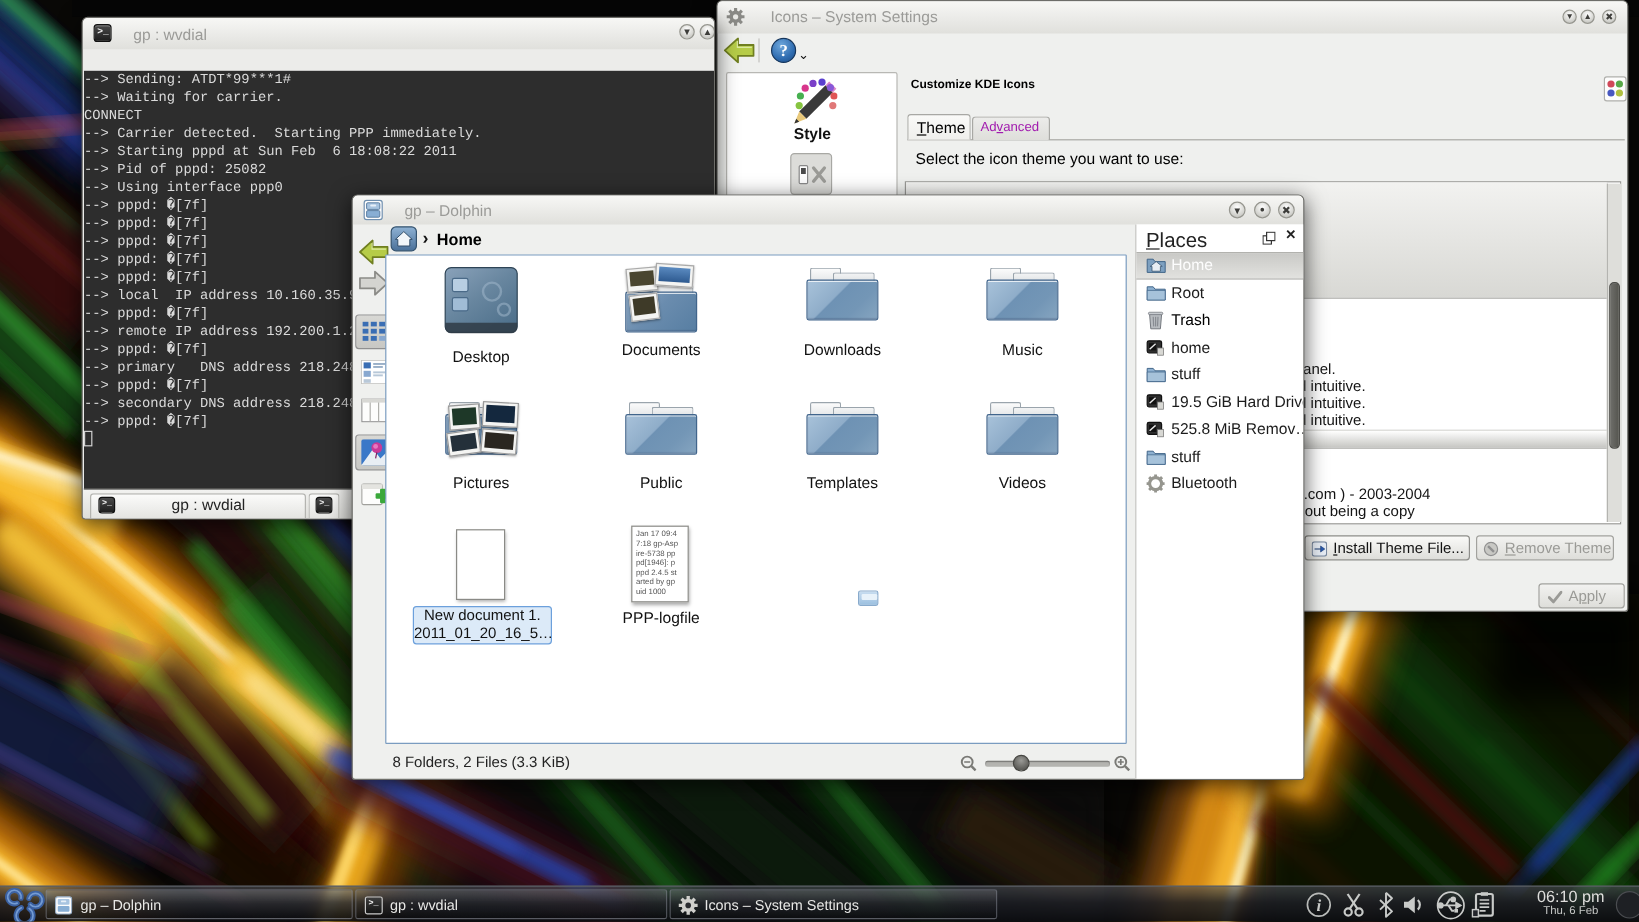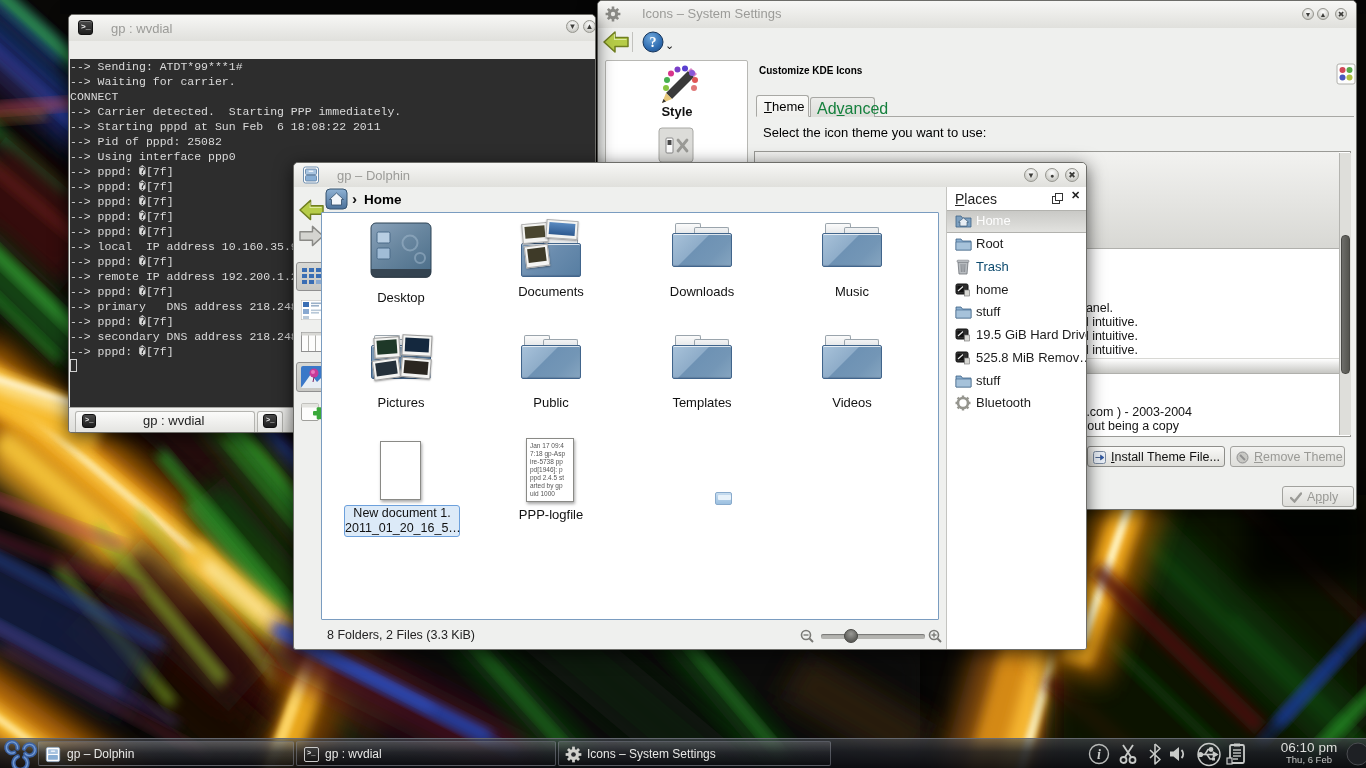--- a/index.html
+++ b/index.html
@@ -225,21 +225,21 @@
           <line x1="20" y1="13" x2="29" y2="24"></line>
           <line x1="29" y1="13" x2="20" y2="24"></line>
         </g>
   </svg>
 
   <b class="abs" style="left:161px;top:64px;font-size:10px;color:#000">Customize KDE Icons</b>
   <div class="abs" style="left:158px;top:115px;width:598px;height:1px;background:#a8a8a4"></div>
   <div class="abs" style="left:158px;top:94px;width:53px;height:22px;background:linear-gradient(#fafaf8,#efefec);border:1px solid #a8a8a4;border-bottom:1px solid #efefec;border-radius:3px 3px 0 0"></div>
   <span class="abs" style="left:166px;top:98px;font-size:13px;color:#000"><u>T</u>heme</span>
   <div class="abs" style="left:212px;top:96px;width:65px;height:20px;background:linear-gradient(#ececea,#dededa);border:1px solid #a8a8a4;border-bottom:none;border-radius:3px 3px 0 0"></div>
-  <span class="abs" style="left:219px;top:99px;font-size:16px;color:#15803d">Ad<u>v</u>anced</span>
+  <span class="abs" style="left:219px;top:99px;font-size:11px;color:#a21caf">Ad<u>v</u>anced</span>
   <span class="abs" style="left:165px;top:124px;font-size:13px;color:#000">Select the icon theme you want to use:</span>
 
   <svg class="abs" style="left:738px;top:62px" width="20" height="22" viewBox="0 0 20 22">
     <rect x="1" y="1" width="18" height="20" rx="2" fill="#fdfdfc" stroke="#b0b0ac"></rect>
     <circle cx="6.5" cy="7" r="3" fill="#d04858"></circle>
         <circle cx="13.5" cy="7" r="3" fill="#58a848"></circle>
     <circle cx="6.5" cy="14.5" r="3" fill="#4858c0"></circle>
         <circle cx="13.5" cy="14.5" r="3" fill="#b0c040"></circle>
   </svg>
 
@@ -516,21 +516,21 @@
 arted by gp
 uid 1000</div>
   </div>
   <div class="flabel" style="left:197px;top:344px;width:120px">PPP-logfile</div>
 
   <div class="abs" style="left:421px;top:329px;width:17px;height:13px;background:linear-gradient(#c8ddf0,#9cc0e0);border:1px solid #88aacc;border-radius:2px">
         <div class="abs" style="left:2px;top:2px;width:13px;height:5px;background:#e8f2fa;border-radius:1px"></div>
       </div>
 
   <div class="abs" style="left:652px;top:24px;width:141px;height:463px;background:#fff;border-left:1px solid #c4c4c0"></div>
-  <span class="abs" style="left:661px;top:28px;font-size:14px;color:#232323"><u>P</u>laces</span>
+  <span class="abs" style="left:661px;top:28px;font-size:17px;color:#232323"><u>P</u>laces</span>
   <svg class="abs" style="left:758px;top:30px" width="11" height="11" viewBox="0 0 11 11">
         <rect x="0.5" y="3.5" width="7" height="7" fill="#fff" stroke="#333"></rect>
         <rect x="3.5" y="0.5" width="7" height="7" fill="#fff" stroke="#333"></rect>
       </svg>
   <b class="abs" style="left:777px;top:26px;font-size:11px;color:#222">✕</b>
   <div class="abs" style="left:653px;top:47px;width:140px;height:23px;background:linear-gradient(#c9c9c6,#e2e2df);border-top:1px solid #b2b2ae;border-bottom:1px solid #b2b2ae"></div>
   <svg class="abs" style="left:661px;top:50px" width="17" height="16" viewBox="0 0 17 16">
     <path d="M1 3 h5 l1.5 2 h8.5 v9 h-15 z" fill="#7da0c0" stroke="#3e6286" stroke-width=".8"></path>
     <path d="M3.5 9 L8.5 5 L13.5 9 L12 9 L12 13 L5 13 L5 9 Z" fill="#e8eef4" stroke="#2e4a66" stroke-width=".6"></path>
   </svg>
@@ -542,21 +542,21 @@
   <span class="abs" style="left:682px;top:73px;font-size:13px;color:#1c1c1c">Root</span>
   <svg class="abs" style="left:662px;top:95px" width="14" height="17" viewBox="0 0 14 17">
     <path d="M2 4 L12 4 L11 16 L3 16 Z" fill="#b8bcc0" stroke="#70747a" stroke-width=".8"></path>
     <rect x="1" y="2.2" width="12" height="2" rx="1" fill="#c8ccd0" stroke="#70747a" stroke-width=".6"></rect>
     <g stroke="#888c92" stroke-width="1">
           <line x1="5" y1="6" x2="5.4" y2="14"></line>
           <line x1="7" y1="6" x2="7" y2="14"></line>
           <line x1="9" y1="6" x2="8.6" y2="14"></line>
         </g>
   </svg>
-  <span class="abs" style="left:682px;top:96px;font-size:13px;color:#0c4a6e">Trash</span>
+  <span class="abs" style="left:682px;top:96px;font-size:13px;color:#000000">Trash</span>
   <svg class="abs" style="left:661px;top:119px" width="16" height="15" viewBox="0 0 16 15">
     <rect x="1" y="2" width="12" height="10" rx="1.5" fill="#2e2e2e" stroke="#111"></rect>
     <rect x="2.5" y="4" width="6" height="6" fill="#111"></rect>
         <path d="M3 9 L8 4.5" stroke="#e8e8e8" stroke-width="1.2"></path>
     <rect x="9.5" y="8" width="5" height="6" fill="#d8d8d4" stroke="#707070" stroke-width=".6"></rect>
   </svg>
   <span class="abs" style="left:682px;top:119px;font-size:13px;color:#1c1c1c">home</span>
   <svg class="abs" style="left:661px;top:141px" width="17" height="16" viewBox="0 0 17 16">
         <path d="M1 3 h5 l1.5 2 h8.5 v9 h-15 z" fill="#8db0d0" stroke="#3e6286" stroke-width=".8"></path>
         <path d="M1 6 h15 v8 h-15 z" fill="#a6c2da" stroke="#3e6286" stroke-width=".6"></path>

